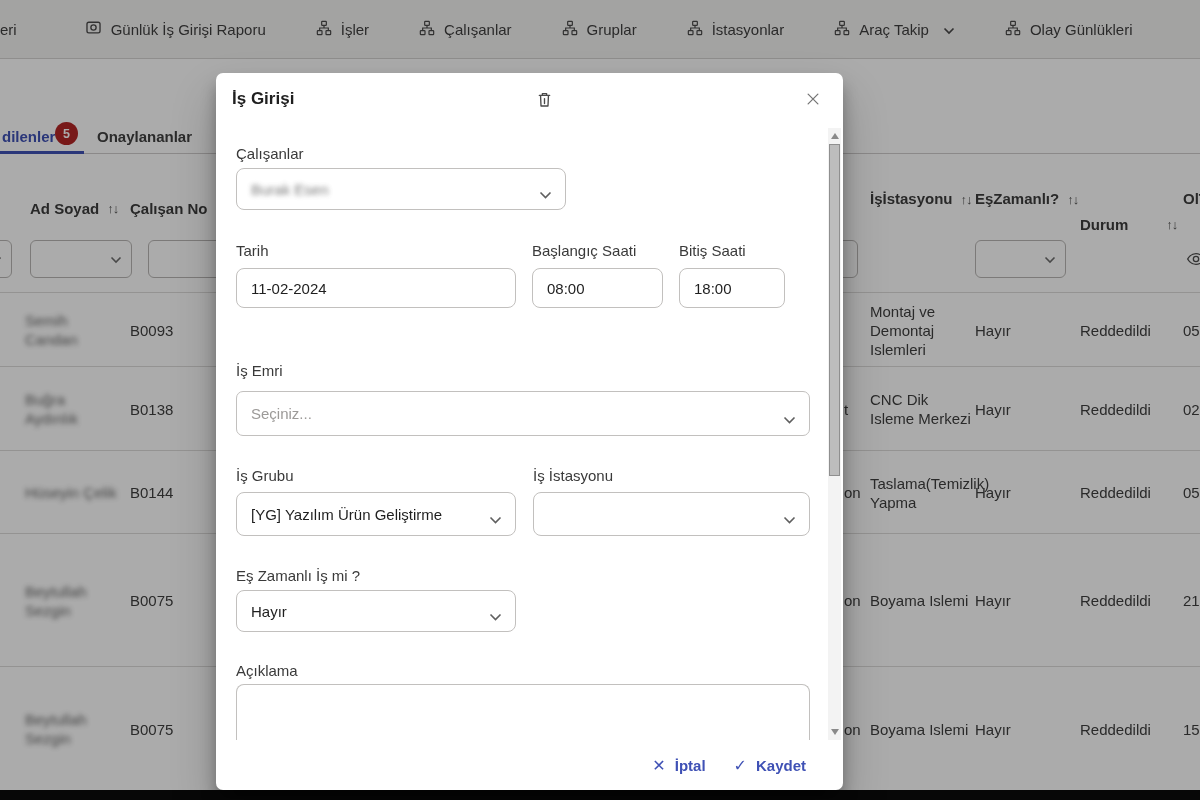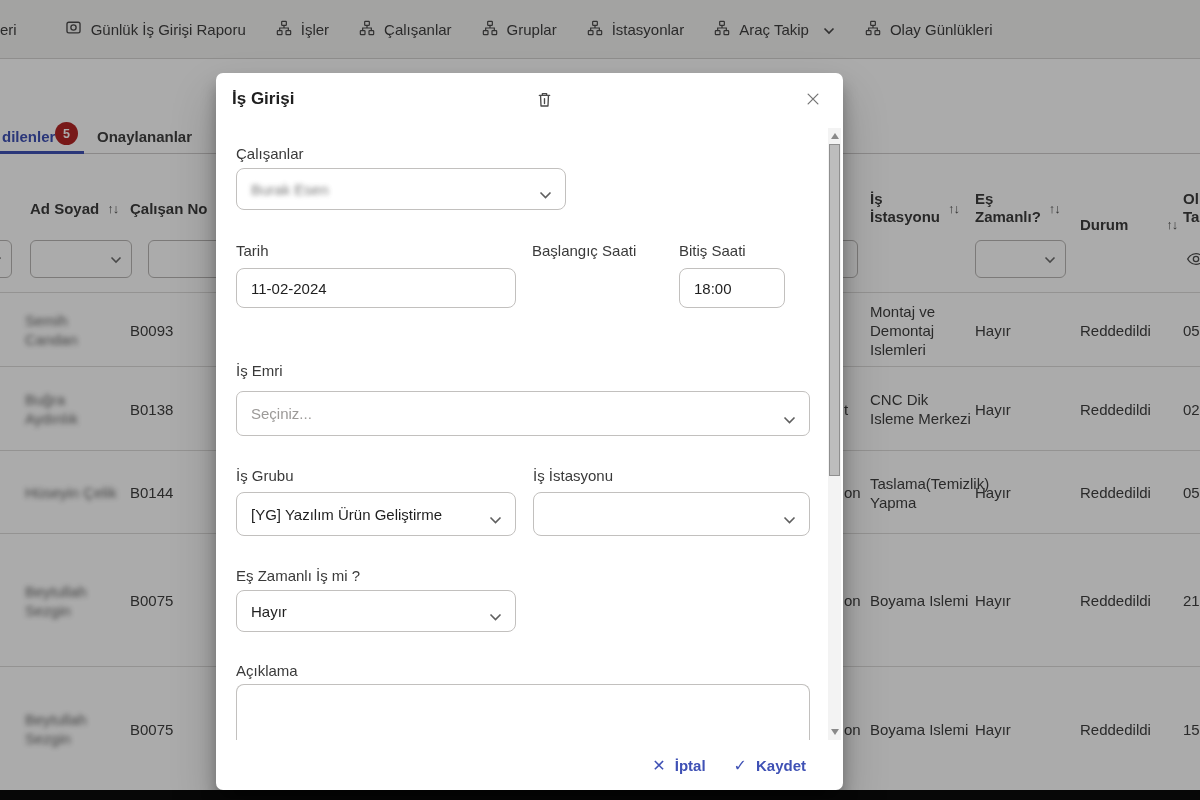--- a/index.html
+++ b/index.html
@@ -1,34 +1,34 @@
 <!DOCTYPE html>
 <html><head>
 <meta charset="utf-8">
 <style>
   html,body{margin:0;padding:0;background:#888;}
   #screen{position:relative;width:1200px;height:800px;overflow:hidden;background:#fff;
           font-family:"Liberation Sans","DejaVu Sans",sans-serif;color:#3c3c3c;}
   
   .navbar{position:absolute;top:0;left:0;right:0;height:58px;background:#f4f3f2;
-          border-bottom:1px solid #d6d4d2;display:flex;align-items:center;font-size:15px;font-weight:500;color:#3f3f3f;}
+          border-bottom:1px solid #d6d4d2;display:flex;align-items:center;font-size:15px;font-weight:500;color:#3f3f3f;gap:20px;}
   .nav-frag{margin-left:0;margin-right:18px;}
   .nav-item{display:flex;align-items:center;gap:9px;margin-left:30px;cursor:pointer;white-space:nowrap;}
   .nav-item svg{flex:0 0 auto;}
   .nav-chev{margin-left:5px;}
   
   .tabs{position:absolute;top:120px;left:0;right:0;height:33px;border-bottom:1px solid #cfcdcc;font-size:15px;font-weight:600;}
   .tab-active{position:absolute;left:2px;top:8px;color:#3f51b5;}
   .tab-badge{position:absolute;left:55px;top:2px;width:23px;height:23px;border-radius:50%;background:#b32626;
              color:#fff;font-size:12.5px;font-weight:bold;display:flex;align-items:center;justify-content:center;}
   .tab-inactive{position:absolute;left:97px;top:8px;color:#404040;}
   .tab-underline{position:absolute;left:0;bottom:-1px;width:84px;height:3px;background:#3f51b5;}
   
   .th{position:absolute;font-weight:bold;font-size:15px;color:#3d3d3d;display:flex;align-items:center;gap:8px;}
-  .th .stack{display:flex;flex-direction:column;line-height:18px;}
+  .th .stack{display:flex;line-height:18px;}
   .sort{font-size:13px;letter-spacing:-1px;color:#4f4f4f;font-weight:bold;cursor:pointer;}
   
   .fbox{position:absolute;top:240px;height:38px;background:#fff;border:1px solid #b9b7b5;border-radius:6px;
         box-sizing:border-box;display:flex;align-items:center;justify-content:flex-end;padding-right:9px;}
   .eye{position:absolute;left:1186px;top:249px;}
   
   .row{position:absolute;left:0;right:0;border-top:1px solid #dddcda;}
   .cell{position:absolute;top:0;bottom:0;display:flex;align-items:center;font-size:15px;color:#3f3f3f;line-height:19px;}
   .c-name{left:25px;width:95px;filter:blur(2.6px);opacity:.8;}
   .c-no{left:130px;}
@@ -300,20 +300,23 @@
       <span class="chev"><svg width="13" height="8" viewBox="0 0 13 8" fill="none" stroke="#5f5f5f" stroke-width="1.6">
             <path d="M1.5 1.5L6.5 6.5l5-5"></path>
           </svg></span>
     </div>
 
     <div class="m-label" style="left:20px;top:169px;">Tarih</div>
     <div class="m-box" style="left:20px;top:195px;width:280px;height:40px;">
       <span>11-02-2024</span>
     </div>
     <div class="m-label" style="left:316px;top:169px;">Başlangıç Saati</div>
+    <div class="m-box" style="left:316px;top:195px;width:131px;height:40px;">
+      <span>08:00</span>
+    </div>
     <div class="m-label" style="left:463px;top:169px;">Bitiş Saati</div>
     <div class="m-box" style="left:463px;top:195px;width:106px;height:40px;">
       <span>18:00</span>
     </div>
 
     <div class="m-label" style="left:20px;top:289px;">İş Emri</div>
     <div class="m-box" style="left:20px;top:318px;width:574px;height:45px;border-radius:7px;">
       <span class="placeholder">Seçiniz...</span>
       <span class="chev"><svg width="13" height="8" viewBox="0 0 13 8" fill="none" stroke="#5f5f5f" stroke-width="1.6">
             <path d="M1.5 1.5L6.5 6.5l5-5"></path>

